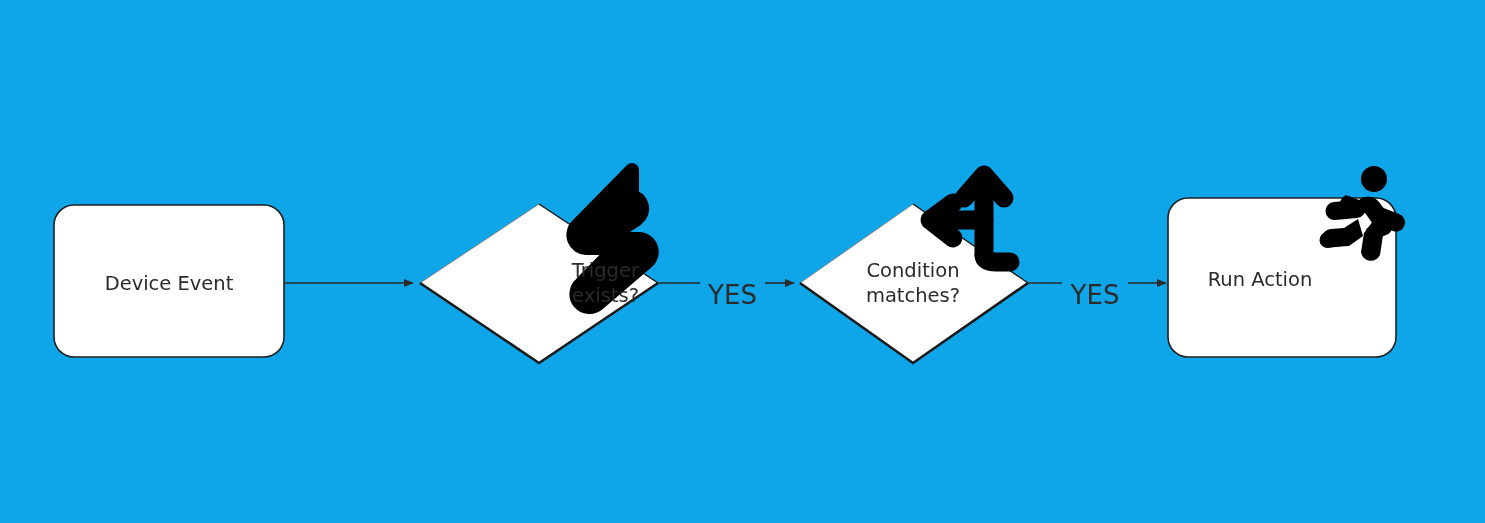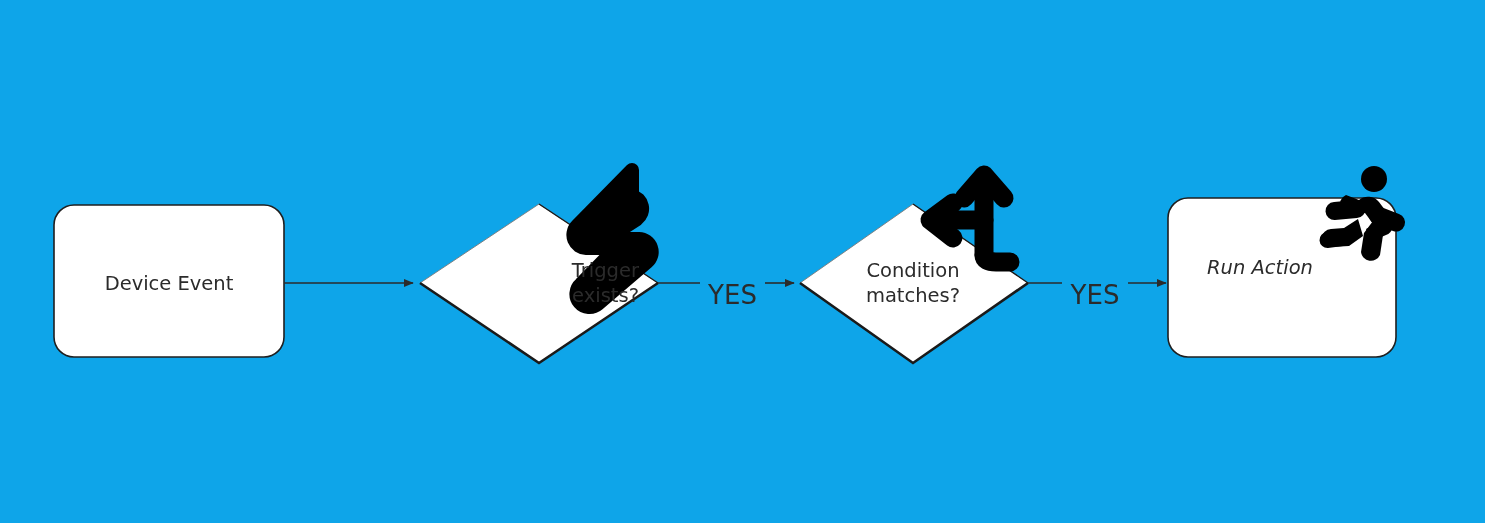--- a/index.html
+++ b/index.html
@@ -139,19 +139,19 @@
   </svg>
 
   <div class="node-label" style="left:54px; top:271px; width:230px;">Device Event</div>
 
   <div class="node-label" style="left:439px; top:258px; width:200px;text-align:right;">Trigger
 exists?</div>
 
   <div class="node-label" style="left:813px; top:258px; width:200px;">Condition
 matches?</div>
 
-  <div class="node-label" style="left:1168px; top:255px; width:184px;font-style:italic;">Run Action</div>
+  <div class="node-label" style="left:1168px; top:267px; width:184px;">Run Action</div>
 
   <div class="edge-label" style="left:700px; top:271px; width:65px;">YES</div>
 
   <div class="edge-label" style="left:1062px; top:271px; width:66px;">YES</div>
 
 </div>
 
 </body></html>

